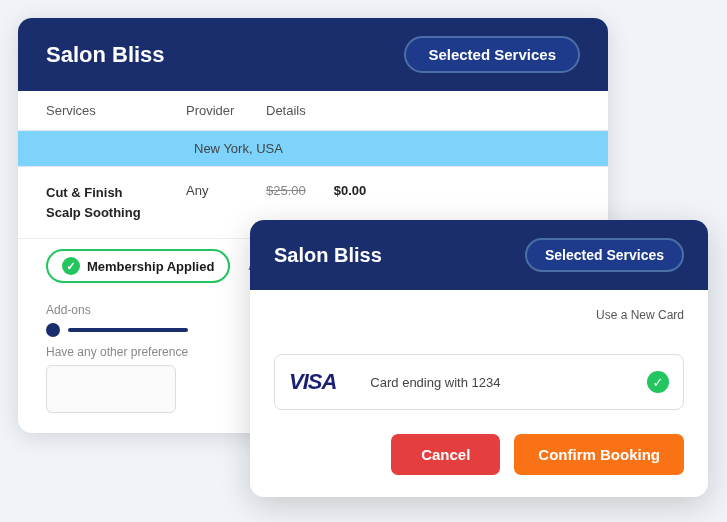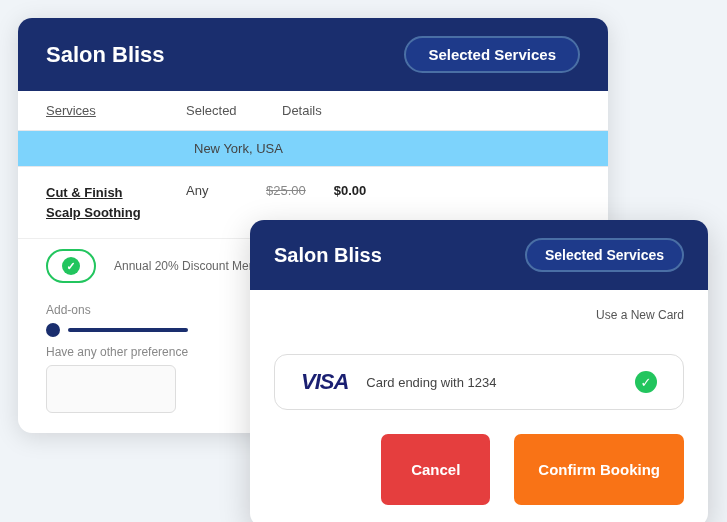--- a/index.html
+++ b/index.html
@@ -57,23 +57,23 @@
       padding: 12px 28px;
       border-bottom: 1px solid #e5e7eb;
     }
 
     .table-header span {
       font-size: 13px;
       color: #555;
       font-weight: 500;
     }
 
-    .col-services { width: 140px; text-decoration: underline; }
+    .col-services { width: 140px; }
     .col-provider { width: 80px; }
-    .col-details { flex: 1; margin-left: 16px; }
+    .col-details { flex: 1; }
 
     .location-row {
       background: #7dd3fc;
       padding: 10px 28px;
       font-size: 13px;
       color: #444;
       border-bottom: 1px solid #e5e7eb;
     }
 
     .location-row .location-text {
@@ -86,21 +86,20 @@
       padding: 16px 28px;
       border-bottom: 1px solid #eee;
     }
 
     .service-name {
       width: 140px;
       font-size: 13px;
       color: #222;
       font-weight: 600;
       line-height: 1.5;
-      text-decoration: underline;
     }
 
     .service-provider {
       width: 80px;
       font-size: 13px;
       color: #444;
     }
 
     .service-details {
       flex: 1;
@@ -257,106 +256,107 @@
       color: #555;
       cursor: pointer;
       text-decoration: none;
     }
 
     .visa-row {
       display: flex;
       align-items: center;
       justify-content: space-between;
       border: 1.5px solid #ddd;
-      border-radius: 13px;
-      padding: 14px 26px;
+      border-radius: 8px;
+      padding: 14px 14px;
       margin-bottom: 24px;
     }
 
     .visa-logo {
       font-size: 22px;
       font-weight: 900;
       color: #1a1f71;
       font-style: italic;
       letter-spacing: -1px;
     }
 
     .card-info {
       font-size: 13px;
       color: #444;
       flex: 1;
-      margin-left: 18px;
+      margin-left: 34px;
     }
 
     .card-check {
       width: 22px;
       height: 22px;
       background: #22c55e;
       border-radius: 50%;
       display: flex;
       align-items: center;
       justify-content: center;
       color: white;
       font-size: 13px;
     }
 
     .action-row {
       display: flex;
-      gap: 24px;
+      gap: 14px;
       justify-content: flex-end;
     }
 
     .btn-cancel {
       background: #e53e3e;
       color: #fff;
       border: none;
       border-radius: 7px;
       padding: 12px 30px;
       font-size: 15px;
       font-weight: 600;
       cursor: pointer;
     }
 
     .btn-confirm {
       background: #f97316;
       color: #fff;
       border: none;
       border-radius: 7px;
-      padding: 27px 24px;
+      padding: 12px 24px;
       font-size: 15px;
       font-weight: 600;
       cursor: pointer;
     }
   </style>
 </head>
 <body>
 
 <div class="card-back">
   <div class="card-header">
     <span class="salon-title">Salon Bliss</span>
     <span class="selected-services-badge">Selected Services</span>
   </div>
   <div class="card-body">
     <div class="table-header">
       <span class="col-services">Services</span>
-      <span class="col-provider">Selected</span>
+      <span class="col-provider">Provider</span>
       <span class="col-details">Details</span>
     </div>
     <div class="location-row">
       <span class="location-text">New York, USA</span>
     </div>
     <div class="service-row">
       <div class="service-name">Cut &amp; Finish<br>Scalp Soothing</div>
       <div class="service-provider">Any</div>
       <span class="price-original">$25.00</span>
       <span class="price-final">$0.00</span>
     </div>
     <div class="membership-row">
       <div class="membership-badge">
         <div class="check-icon">✓</div>
+        <span>Membership Applied</span>
       </div>
       <span class="discount-text">Annual 20% Discount Membership</span>
     </div>
     <div class="addons-section">
       <div class="addons-label">Add-ons</div>
       <div class="addons-slider-row">
         <div class="slider-dot"></div>
         <div class="slider-track"></div>
       </div>
       <div class="preference-label">Have any other preference</div>

